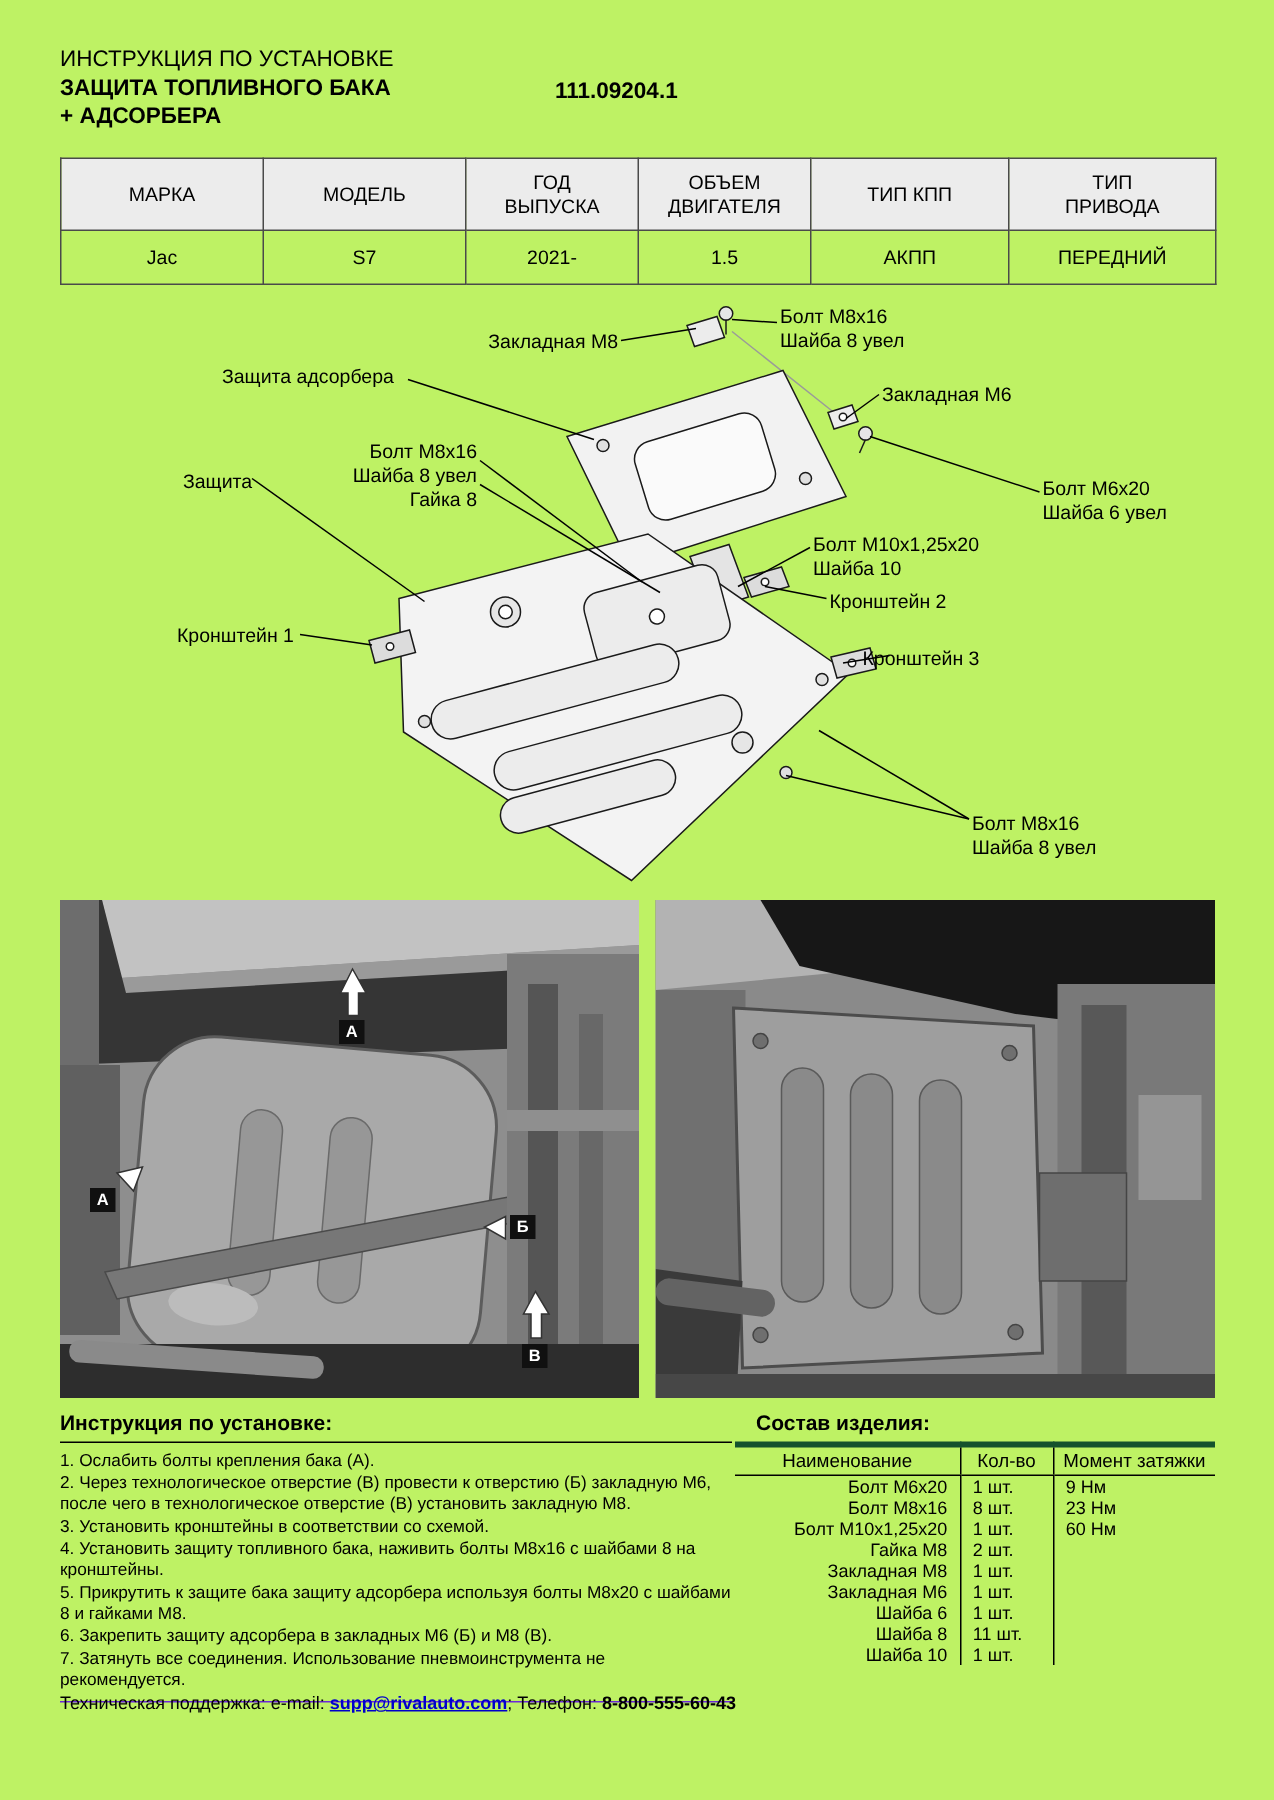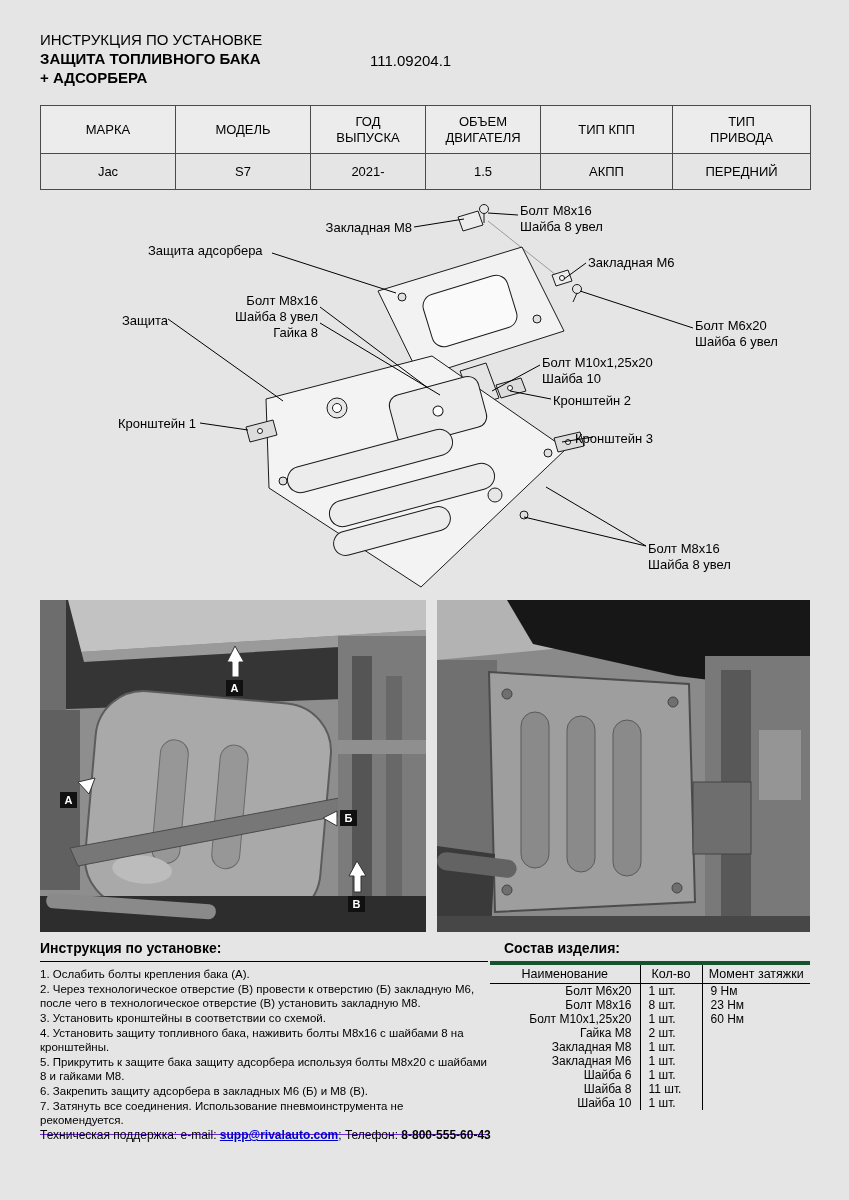--- a/index.html
+++ b/index.html
@@ -1,24 +1,24 @@
 <!DOCTYPE html>
 <html><head>
 <meta charset="utf-8">
 <style>
   * { margin:0; padding:0; box-sizing:border-box; }
   html,body { background:#fff; }
   body { font-family:"Liberation Sans", sans-serif; color:#000; }
-  .page { position:relative; width:849px; height:1200px; background:#e5e5e5; overflow:hidden; }
+  .page { position:relative; width:849px; height:1200px; background:#bef264; overflow:hidden; }
 
   
   .header { position:absolute; left:40px; top:30px; width:500px; }
   .doc-type { font-size:15px; line-height:19px; }
   .doc-title { font-size:15px; font-weight:bold; line-height:19px; }
-  .part-number { position:absolute; left:330px; top:22px; font-size:15px; font-weight:normal; }
+  .part-number { position:absolute; left:330px; top:22px; font-size:15px; font-weight:bold; }
 
   
   .spec-table { position:absolute; left:40px; top:105px; width:770px; border-collapse:collapse; table-layout:fixed; }
   .spec-table th, .spec-table td { border:1px solid #4a4a4a; text-align:center; vertical-align:middle; font-size:13px; white-space:pre-line; }
   .spec-table th { background:#ececec; font-weight:normal; height:48px; line-height:16px; }
   .spec-table td { height:36px; }
 
   
   .diagram { position:absolute; left:40px; top:195px; width:770px; height:405px; }
   .diagram svg { position:absolute; left:0; top:0; }

